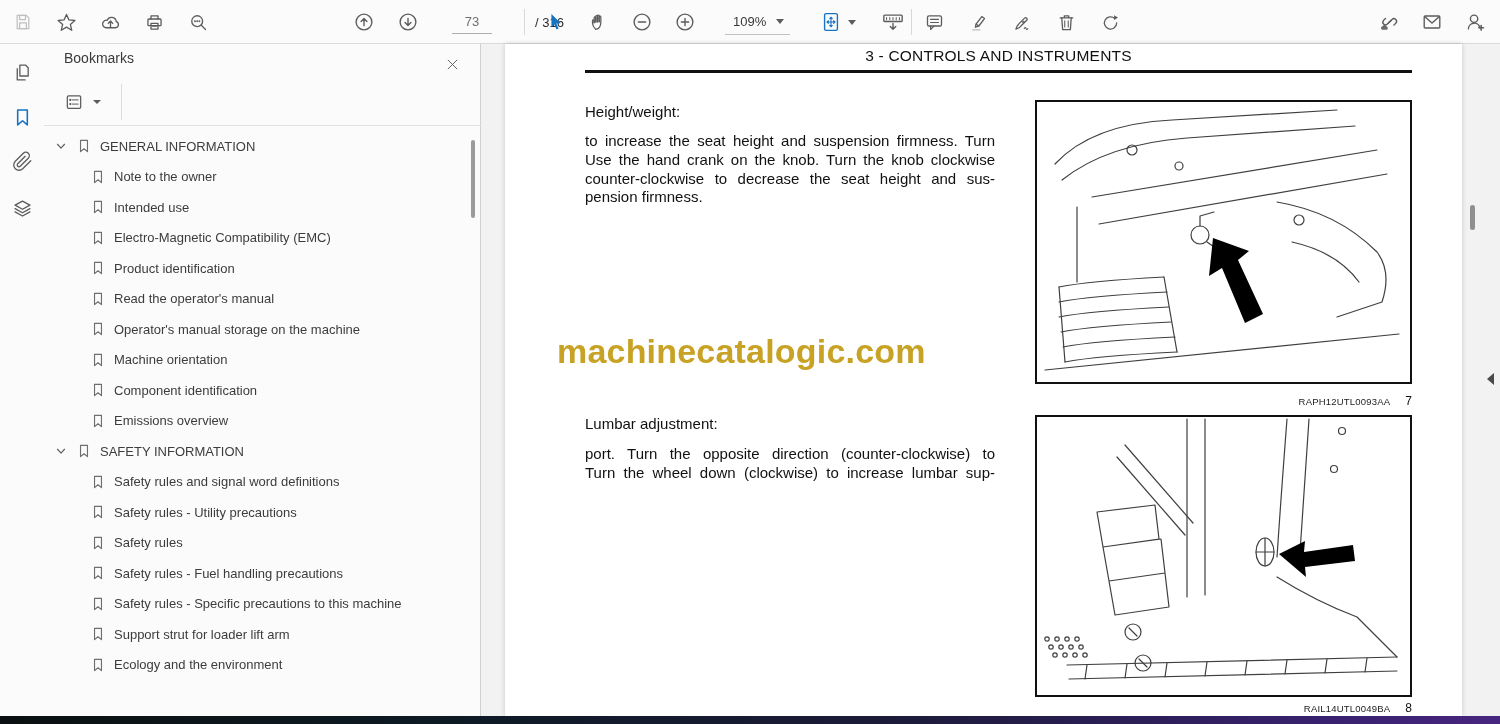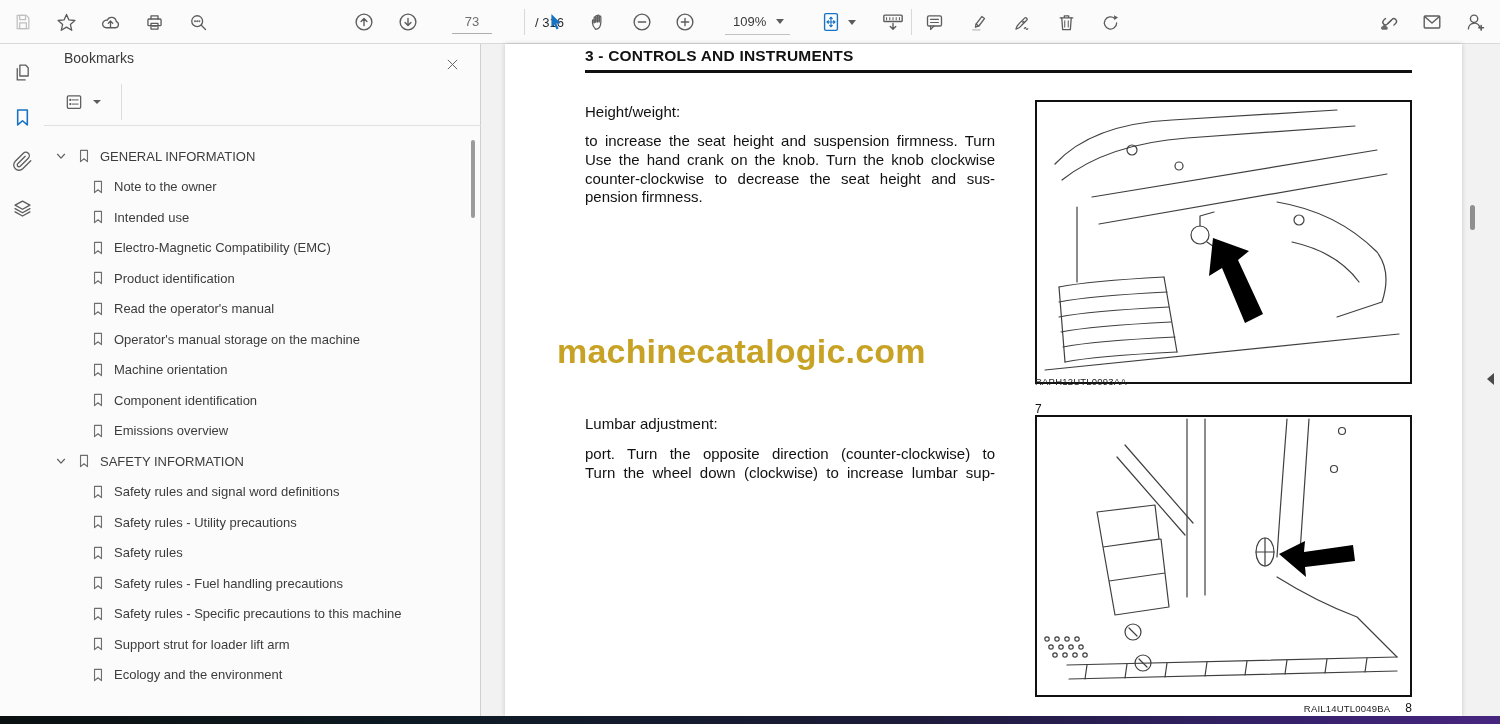--- a/index.html
+++ b/index.html
@@ -37,42 +37,42 @@
   
   .panel { position:absolute; left:44px; top:44px; width:437px; height:672px;
            background:#fbfbfb; border-right:1px solid #d0d0d0; }
   .panel-title { position:absolute; left:20px; top:6px; font-size:14px; color:#3a3a3a; }
   .panel-close { position:absolute; right:16px; top:8px; width:24px; height:24px;
                  display:flex; align-items:center; justify-content:center; }
   .panel-opts { position:absolute; left:16px; top:44px; display:flex; align-items:center; gap:9px;
                 height:28px; padding:0 4px; }
   .panel-opts-div { position:absolute; left:77px; top:40px; width:1px; height:36px; background:#dcdcdc; }
   .panel-hr { position:absolute; left:0; top:81px; width:437px; height:1px; background:#e0e0e0; }
-  .tree { position:absolute; left:0; top:97px; width:428px; }
+  .tree { position:absolute; left:0; top:87px; width:428px; }
   .tree-row { display:flex; align-items:center; height:30.5px; cursor:default; }
   .tree-row .chev { margin-left:10px; flex:0 0 14px; }
   .tree-row.section .bm { margin-left:8px; }
   .tree-row.child .bm { margin-left:46px; }
   .tree-row .bm { flex:0 0 16px; }
   .tree-label { margin-left:8px; font-size:13px; color:#3c3c3c; white-space:nowrap; }
   .panel-scroll { position:absolute; left:427px; top:96px; width:4px; height:78px;
                   background:#9b9b9b; border-radius:2px; }
   .collapse-left { position:absolute; left:489px; top:373px; width:0; height:0;
                    border-top:6px solid transparent; border-bottom:6px solid transparent;
                    border-right:7px solid #4a4a4a; }
   .collapse-right { position:absolute; left:1487px; top:373px; width:0; height:0;
                     border-top:6px solid transparent; border-bottom:6px solid transparent;
                     border-right:7px solid #4a4a4a; }
 
   
   .viewport { position:absolute; left:481px; top:44px; width:1019px; height:672px; background:#f2f2f2; }
   .page { position:absolute; left:24px; top:0; width:957px; height:672px; background:#fff;
           box-shadow:0 0 5px rgba(0,0,0,0.18); }
-  .doc-header { position:absolute; left:80px; top:3px; width:827px; 
-                font-size:15.5px; font-weight:bold; color:#111; letter-spacing:0.2px; }
+  .doc-header { position:absolute; left:80px; top:3px; width:827px; text-align:center;
+                font-size:15.5px; font-weight:normal; color:#111; letter-spacing:0.2px; }
   .doc-rule { position:absolute; left:80px; top:26px; width:827px; height:3px; background:#111; }
   .doc-h { position:absolute; left:80px; font-size:15px; color:#111; }
   .doc-p { position:absolute; left:80px; width:410px; font-size:15px; color:#111; line-height:18.8px; }
   .jl { text-align:justify; text-align-last:justify; white-space:normal; }
   .jl.last { text-align-last:left; }
   .watermark { position:absolute; left:52px; top:288px; font-size:34px; font-weight:bold;
                color:#c7a224; letter-spacing:0.2px; white-space:nowrap; }
   .fig { position:absolute; left:530px; width:377px; border:2px solid #111; background:#fff; }
   .fig svg { display:block; }
   .fig-cap { position:absolute; left:530px; width:377px; display:flex; justify-content:flex-end;
@@ -465,21 +465,21 @@
             <path d="M22 185 L28 260 M127 175 L140 250"></path>
             <path d="M8 268 L362 232"></path>
             <circle cx="163" cy="133" r="9"></circle>
             <path d="M163 124 v-10 l14 -4"></path>
             <path d="M170 140 L190 154"></path>
             <circle cx="193" cy="156" r="4.5"></circle>
           </g>
           <path class="arrow-black" d="M176 136 L212 149 L201 158 L226 212 L208 221 L185 166 L172 174 Z"></path>
         </svg>
       </div>
-      <div class="fig-cap" style="top:332px;flex-direction:column;">
+      <div class="fig-cap" style="top:350px;">
         <span class="fig-code">RAPH12UTL0093AA</span>
         <span class="fig-num">7</span>
       </div>
 
       <div class="fig" style="top:371px; height:282px;">
         <svg width="373" height="278" viewBox="0 0 373 278">
           <g class="line-art">
             <circle cx="305" cy="14" r="3.5"></circle>
               <circle cx="297" cy="52" r="3.5"></circle>
             <path d="M250 2 Q244 80 240 140 M272 2 Q266 90 262 150"></path>

